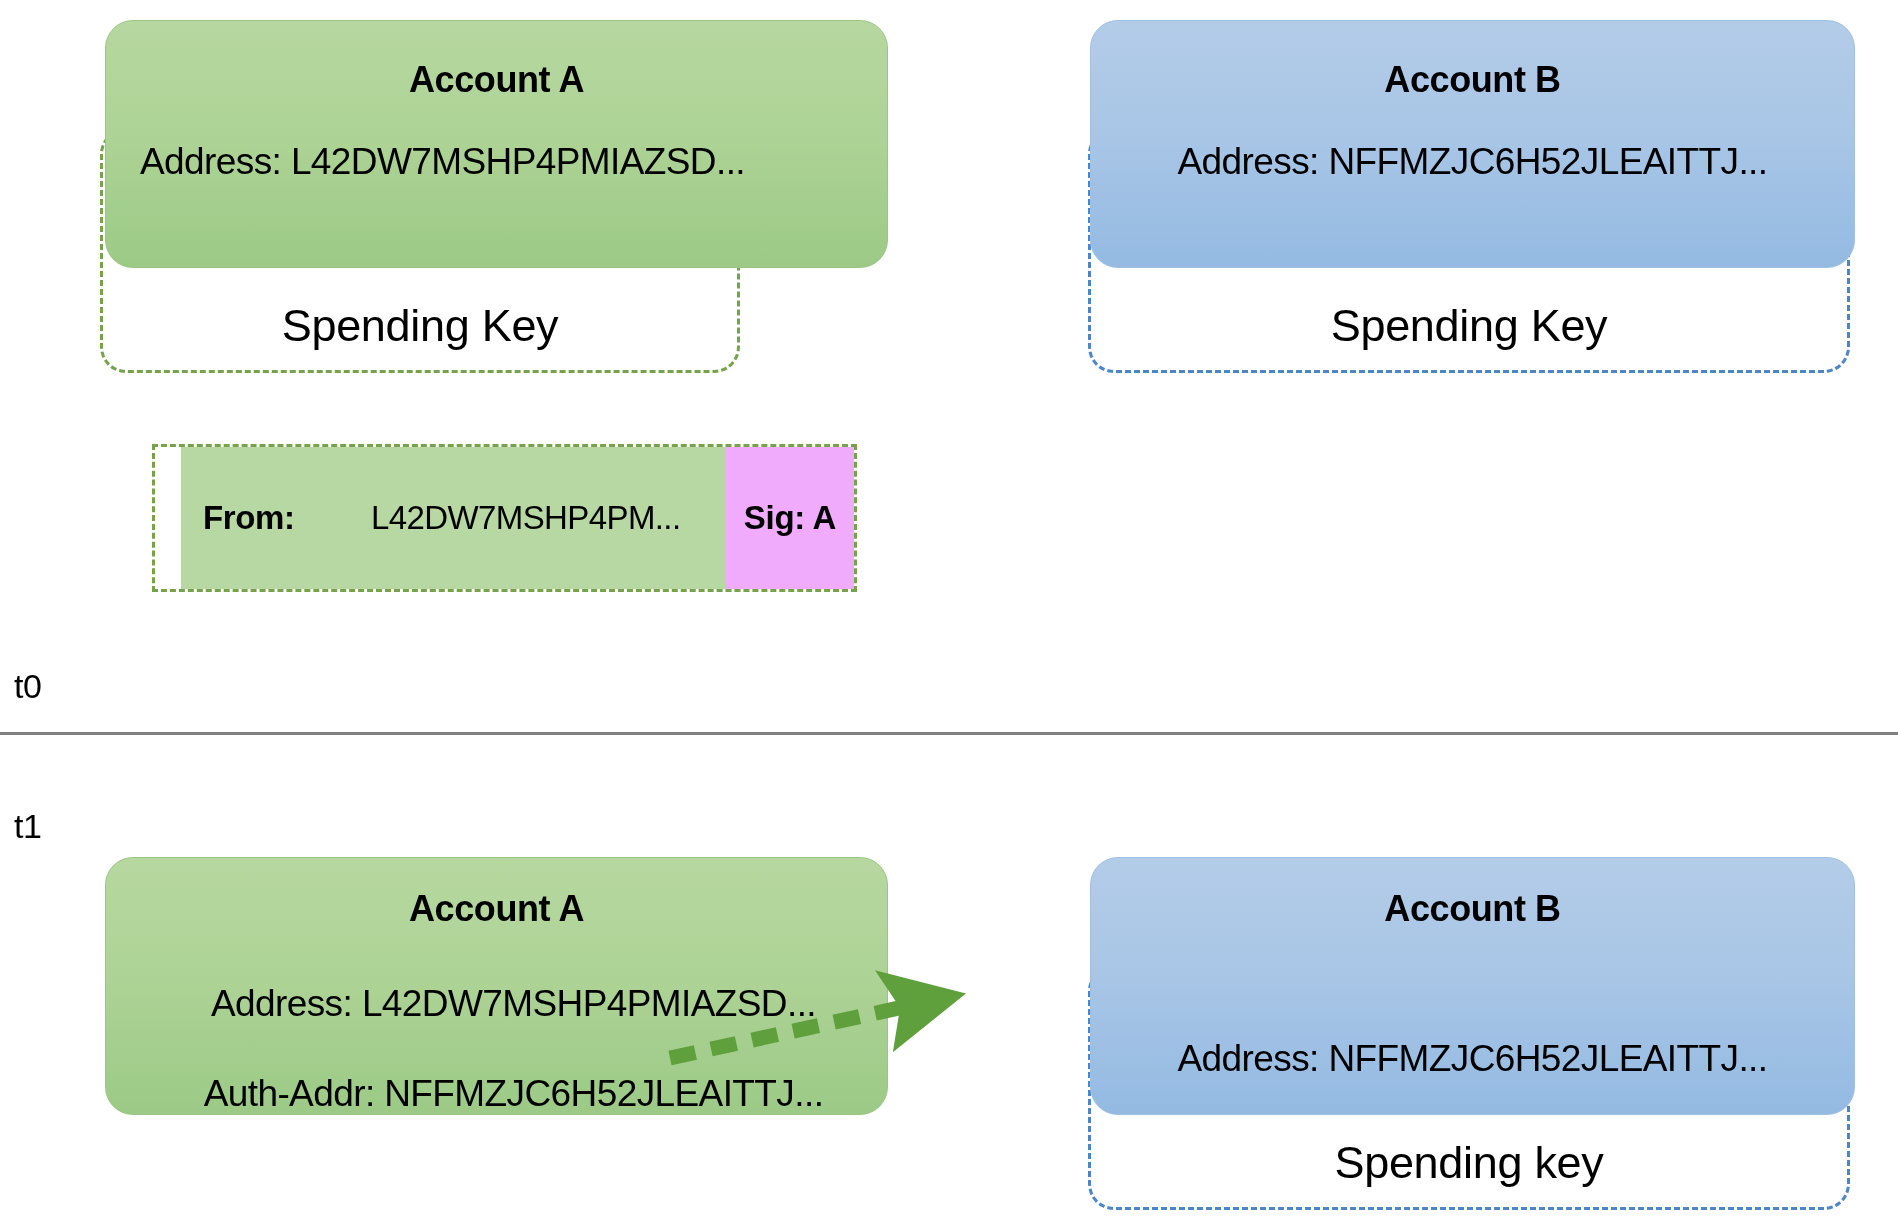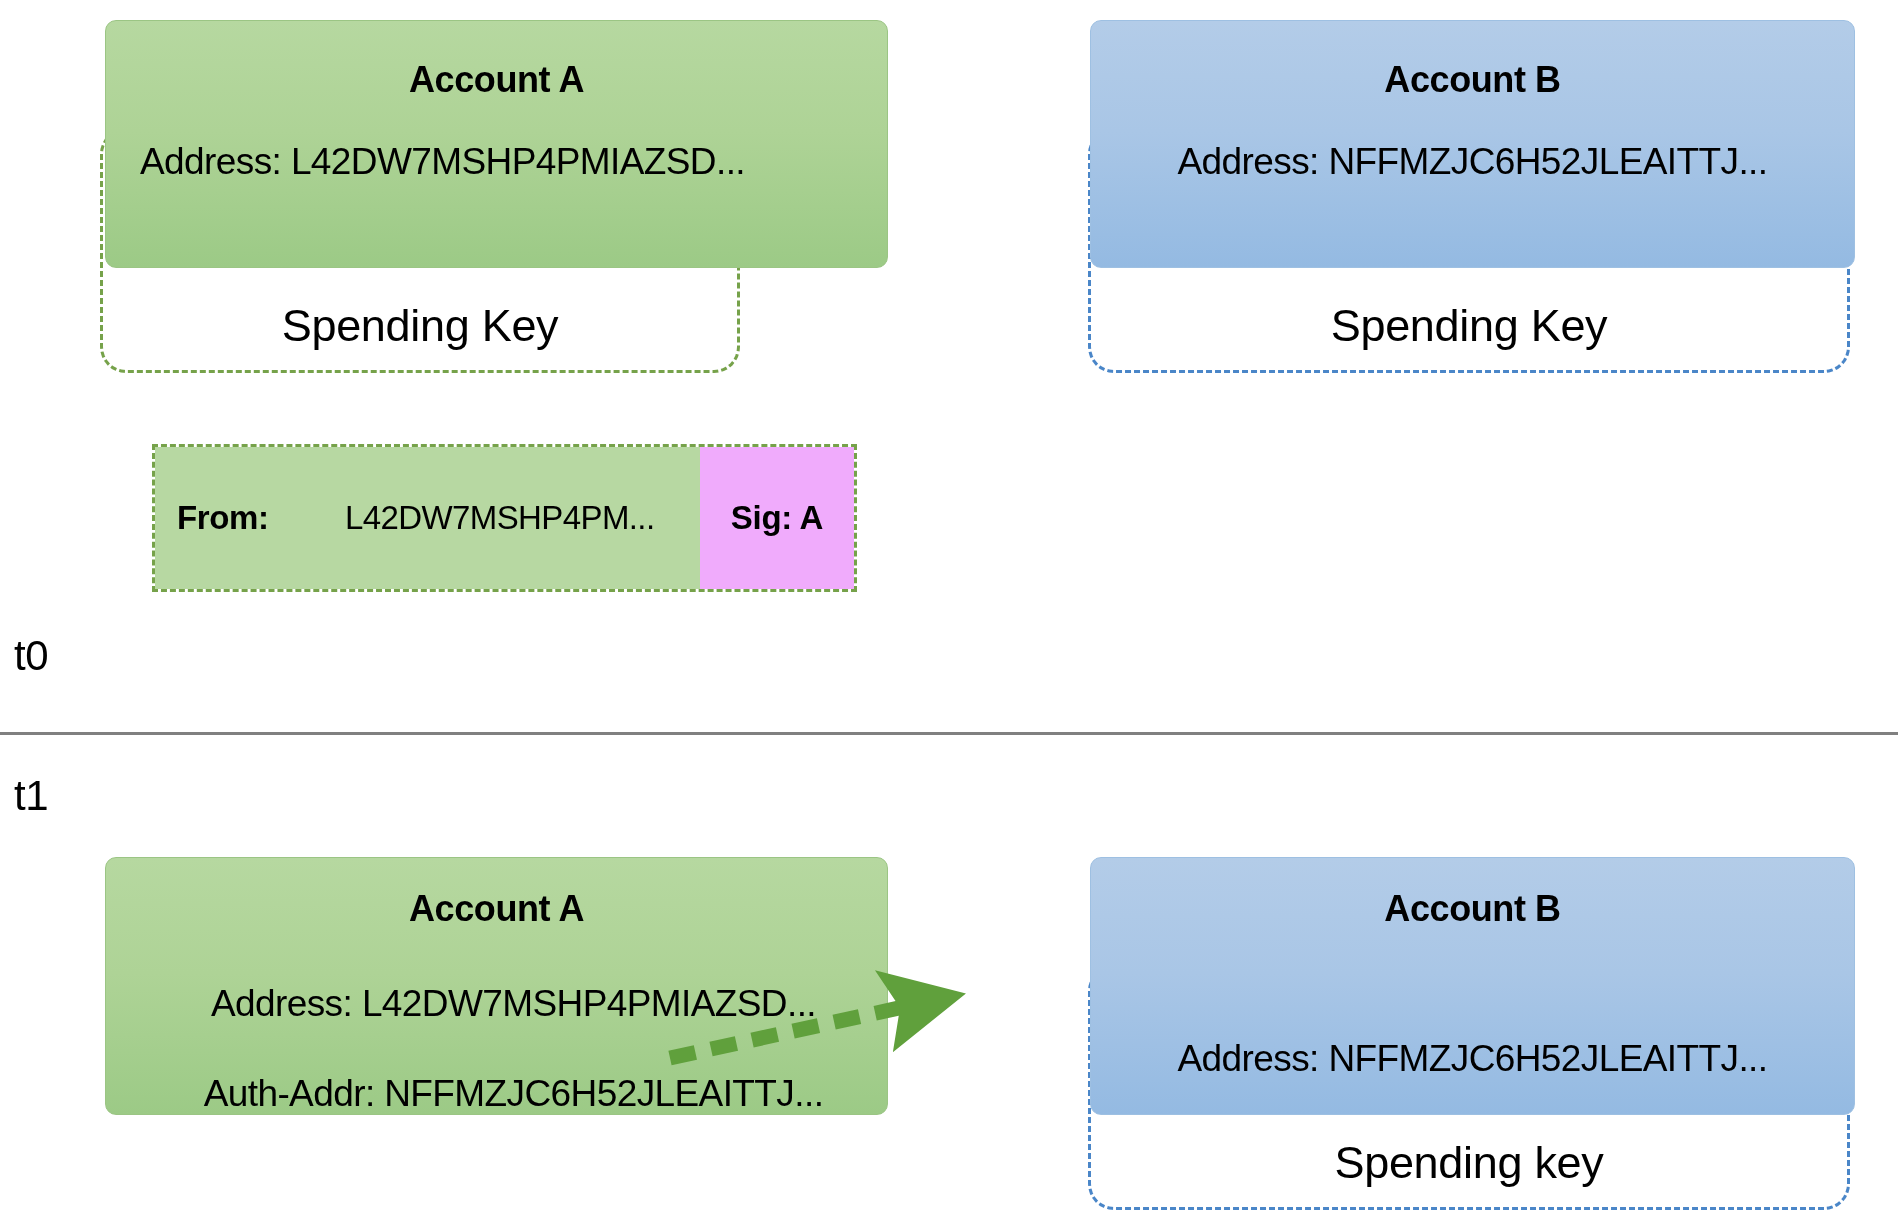--- a/index.html
+++ b/index.html
@@ -39,21 +39,21 @@
     color: #000000;
     letter-spacing: -0.3px;
     padding-bottom: 18px;
     white-space: nowrap;
   }
 
   
   .acct-card {
     position: absolute;
     box-sizing: border-box;
-    border-radius: 11px;
+    border-radius: 28px;
     overflow: hidden;
   }
   .acct-card.green {
     background: linear-gradient(180deg, #b6d8a0 0%, #aed396 45%, #9cca86 100%);
     border: 1px solid #9bc584;
   }
   .acct-card.blue {
     background: linear-gradient(180deg, #b3cce8 0%, #a9c6e6 45%, #94bae2 100%);
     border: 1px solid #9ec0e2;
   }
@@ -122,20 +122,21 @@
     display: flex;
     align-items: stretch;
   }
   .txn-fields {
     background: #b7d8a2;
     display: flex;
     flex-direction: column;
     justify-content: center;
     padding: 0 16px 0 22px;
     box-sizing: border-box;
+    margin-left: 26px;
   }
   .txn-row {
     display: flex;
     align-items: baseline;
     white-space: nowrap;
     line-height: 1.30;
   }
   .txn-key {
     font-weight: bold;
     font-size: 33px;
@@ -160,23 +161,24 @@
     font-weight: bold;
     font-size: 33px;
     color: #000000;
     letter-spacing: -0.3px;
     white-space: nowrap;
   }
 
   
   .time-label {
     position: absolute;
-    font-size: 42px;
+    font-size: 34px;
     color: #000000;
     letter-spacing: -0.5px;
+    margin-top: 35px;
   }
   .divider {
     position: absolute;
     left: 0;
     width: 1898px;
     height: 3px;
     background: #808080;
   }
 
   

